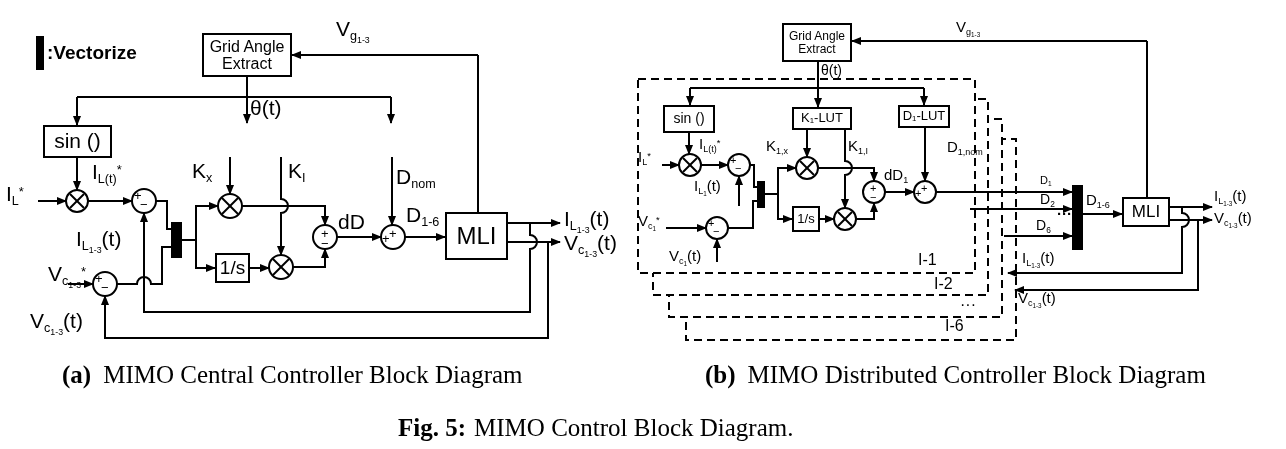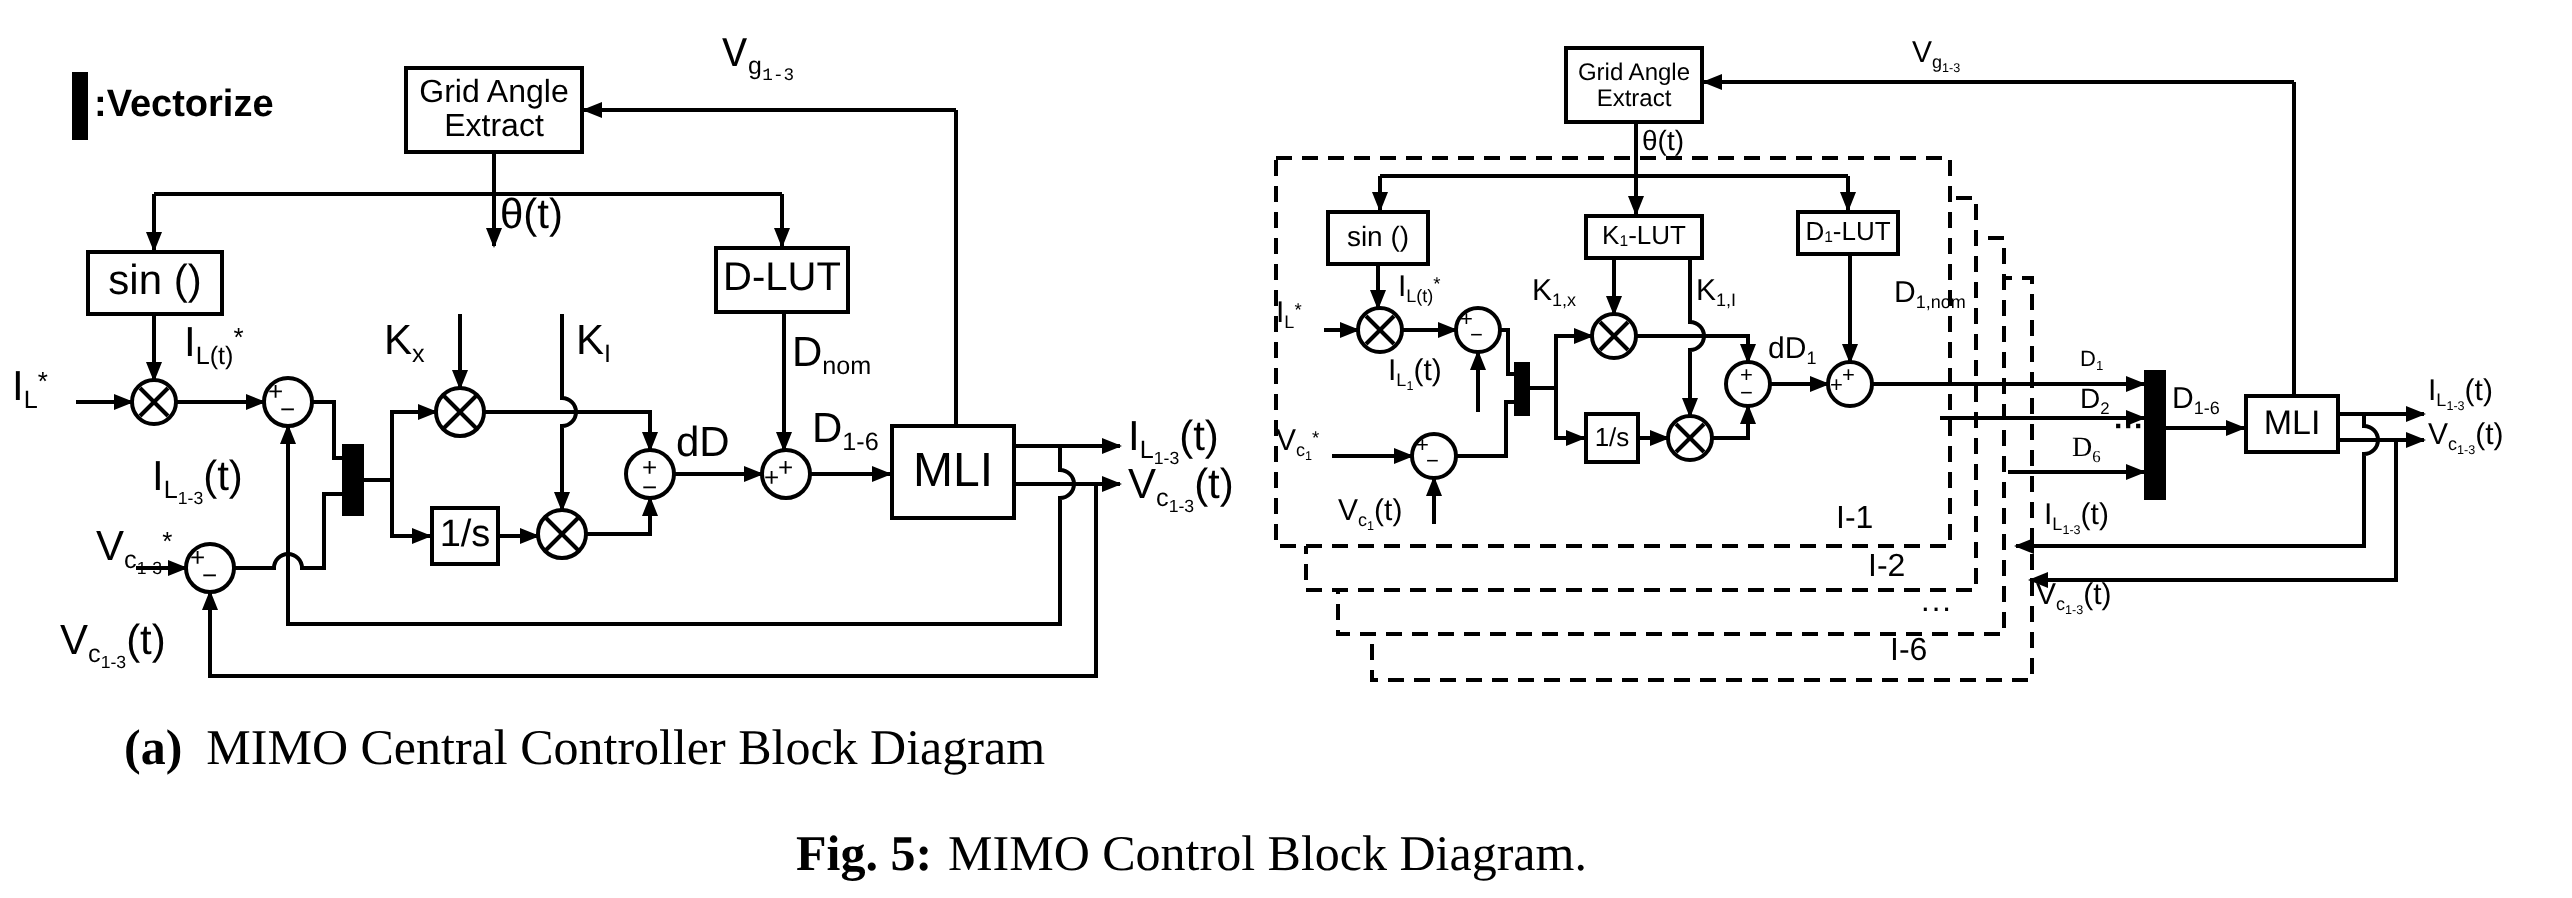--- a/index.html
+++ b/index.html
@@ -145,25 +145,24 @@
 </svg>
 
 <div class="legend-bar" style="left:36px;top:36px;width:8px;height:34px;"></div>
 <div class="lbl" style="left:47px;top:43px;font-size:19px;font-weight:bold;">:Vectorize</div>
 
 <div class="box" style="left:202px;top:33px;width:86px;height:40px;font-size:16px;">
   <span>Grid Angle</span>
   <span>Extract</span>
 </div>
 <div class="box" style="left:43px;top:125px;width:65px;height:29px;font-size:21px;">sin ()</div>
-<div class="box" style="left:357px;top:123px;width:64px;height:30px;font-size:20px;">D-LUT</div>
 <div class="box" style="left:215px;top:253px;width:31px;height:26px;font-size:19px;">1/s</div>
 <div class="box" style="left:445px;top:212px;width:59px;height:44px;font-size:24px;">MLI</div>
 
-<div class="lbl sz-a" style="left:361px;top:18px;font-family:Liberation Mono, monospace;"><span class="lp-b">V</span><span class="lp-s">g</span><span class="lp-ss">1-3</span></div>
+<div class="lbl sz-a" style="left:336px;top:18px;"><span class="lp-b">V</span><span class="lp-s">g</span><span class="lp-ss">1-3</span></div>
 <div class="lbl sz-a" style="left:250px;top:97px;"><span class="lp-b">θ(t)</span></div>
 <div class="lbl sz-a" style="left:6px;top:183px;"><span class="lp-b">I</span><span class="lp-s">L</span><span class="lp-p">*</span></div>
 <div class="lbl sz-a" style="left:92px;top:161px;"><span class="lp-b">I</span><span class="lp-s">L(t)</span><span class="lp-p">*</span></div>
 <div class="lbl sz-a" style="left:76px;top:228px;"><span class="lp-b">I</span><span class="lp-s">L</span><span class="lp-ss">1-3</span><span class="lp-b">(t)</span></div>
 <div class="lbl sz-a" style="left:4px;top:263px;margin-left:44px;"><span class="lp-b">V</span><span class="lp-s">c</span><span class="lp-ss">1-3</span><span class="lp-p">*</span></div>
 <div class="lbl sz-a" style="left:30px;top:310px;"><span class="lp-b">V</span><span class="lp-s">c</span><span class="lp-ss">1-3</span><span class="lp-b">(t)</span></div>
 <div class="lbl sz-a" style="left:192px;top:160px;"><span class="lp-b">K</span><span class="lp-s">x</span></div>
 <div class="lbl sz-a" style="left:288px;top:160px;"><span class="lp-b">K</span><span class="lp-s">I</span></div>
 <div class="lbl sz-a" style="left:338px;top:211px;"><span class="lp-b">dD</span></div>
 <div class="lbl sz-a" style="left:396px;top:166px;"><span class="lp-b">D</span><span class="lp-s">nom</span></div>
@@ -204,21 +203,21 @@
 <div class="lbl sz-b" style="left:699px;top:136px;"><span class="lp-b">I</span><span class="lp-s">L(t)</span><span class="lp-p">*</span></div>
 <div class="lbl sz-b" style="left:694px;top:178px;"><span class="lp-b">I</span><span class="lp-s">L</span><span class="lp-ss">1</span><span class="lp-b">(t)</span></div>
 <div class="lbl sz-b" style="left:638px;top:213px;"><span class="lp-b">V</span><span class="lp-s">c</span><span class="lp-ss">1</span><span class="lp-p">*</span></div>
 <div class="lbl sz-b" style="left:669px;top:248px;"><span class="lp-b">V</span><span class="lp-s">c</span><span class="lp-ss">1</span><span class="lp-b">(t)</span></div>
 <div class="lbl sz-b" style="left:766px;top:138px;"><span class="lp-b">K</span><span class="lp-s">1,x</span></div>
 <div class="lbl sz-b" style="left:848px;top:138px;"><span class="lp-b">K</span><span class="lp-s">1,I</span></div>
 <div class="lbl sz-b" style="left:884px;top:167px;"><span class="lp-b">dD</span><span class="lp-s">1</span></div>
 <div class="lbl sz-b" style="left:947px;top:139px;"><span class="lp-b">D</span><span class="lp-s">1,nom</span></div>
 <div class="lbl" style="left:1040px;top:175px;font-size:11px;"><span class="lp-b">D</span><span class="lp-s">1</span></div>
 <div class="lbl" style="left:1040px;top:192px;font-size:14px;"><span class="lp-b">D</span><span class="lp-s">2</span></div>
-<div class="lbl" style="left:1036px;top:218px;font-size:14px;font-family:Liberation Serif, serif;"><span class="lp-b">D</span><span class="lp-s">6</span></div>
+<div class="lbl" style="left:1036px;top:218px;font-size:14px;"><span class="lp-b">D</span><span class="lp-s">6</span></div>
 <div class="lbl" style="left:1057px;top:206px;font-size:15px;font-weight:bold;"><span class="lp-b">···</span></div>
 <div class="lbl sz-b" style="left:1086px;top:192px;"><span class="lp-b">D</span><span class="lp-s">1-6</span></div>
 <div class="lbl sz-b" style="left:1214px;top:188px;"><span class="lp-b">I</span><span class="lp-s">L</span><span class="lp-ss">1-3</span><span class="lp-b">(t)</span></div>
 <div class="lbl sz-b" style="left:1214px;top:210px;"><span class="lp-b">V</span><span class="lp-s">c</span><span class="lp-ss">1-3</span><span class="lp-b">(t)</span></div>
 <div class="lbl sz-b" style="left:1022px;top:250px;"><span class="lp-b">I</span><span class="lp-s">L</span><span class="lp-ss">1-3</span><span class="lp-b">(t)</span></div>
 <div class="lbl sz-b" style="left:1018px;top:290px;"><span class="lp-b">V</span><span class="lp-s">c</span><span class="lp-ss">1-3</span><span class="lp-b">(t)</span></div>
 
 <span class="sign" style="left:730px;top:155px;font-size:11px;">+</span>
 <span class="sign" style="left:735px;top:163px;font-size:11px;">−</span>
 <span class="sign" style="left:708px;top:218px;font-size:11px;">+</span>
@@ -229,17 +228,20 @@
 <span class="sign" style="left:915px;top:188px;font-size:11px;">+</span>
 
 <div class="layer-lbl" style="left:918px;top:252px;">I-1</div>
 <div class="layer-lbl" style="left:934px;top:276px;">I-2</div>
 <div class="layer-lbl" style="left:960px;top:297px;">···</div>
 <div class="layer-lbl" style="left:945px;top:318px;">I-6</div>
 
 <div class="cap" style="left:62px;top:361px;">
   <span class="tag">(a)</span><span>MIMO Central Controller Block Diagram</span>
 </div>
+<div class="cap" style="left:705px;top:361px;">
+  <span class="tag">(b)</span><span>MIMO Distributed Controller Block Diagram</span>
+</div>
 <div class="cap" style="left:398px;top:414px;">
   <span class="tag" style="margin-right:8px;">Fig. 5:</span><span>MIMO Control Block Diagram.</span>
 </div>
 
 </div>
 
 </body></html>

